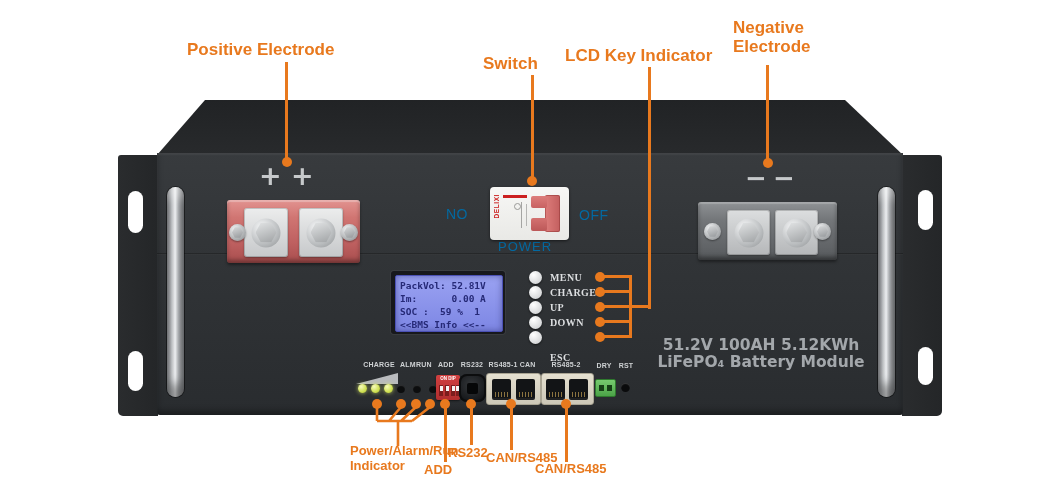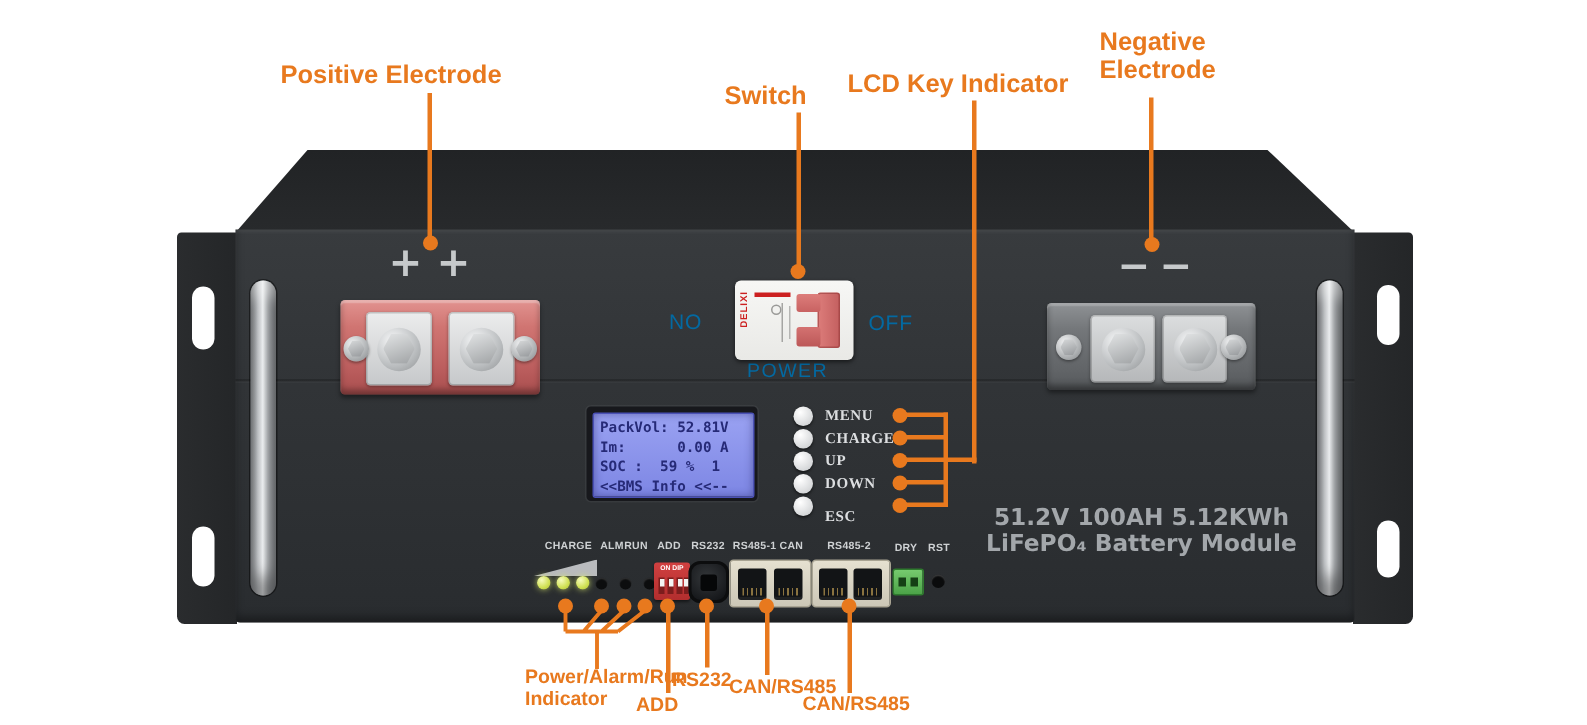--- a/index.html
+++ b/index.html
@@ -152,21 +152,21 @@
 
   <div class="key-circle" style="top:271px;"></div>
   <div class="key-circle" style="top:286px;"></div>
   <div class="key-circle" style="top:301px;"></div>
   <div class="key-circle" style="top:316px;"></div>
   <div class="key-circle" style="top:331px;"></div>
   <span class="key-label" style="top:272px;">MENU</span>
   <span class="key-label" style="top:287px;">CHARGE</span>
   <span class="key-label" style="top:302px;">UP</span>
   <span class="key-label" style="top:317px;">DOWN</span>
-  <span class="key-label" style="top:339px;">ESC</span>
+  <span class="key-label" style="top:352px;">ESC</span>
 
   <div class="abs" style="left:656px;top:337px;width:210px;text-align:center;color:#a3a7ab;
        font-family:'DejaVu Sans',sans-serif;font-size:15.5px;font-weight:600;line-height:17px;">
     <div>51.2V 100AH 5.12KWh</div>
     <div>LiFePO₄ Battery Module</div>
   </div>
 
   <span class="port-label" style="left:356px;top:361px;width:46px;">CHARGE</span>
   <span class="port-label" style="left:396px;top:361px;width:24px;">ALM</span>
   <span class="port-label" style="left:412px;top:361px;width:24px;">RUN</span>

